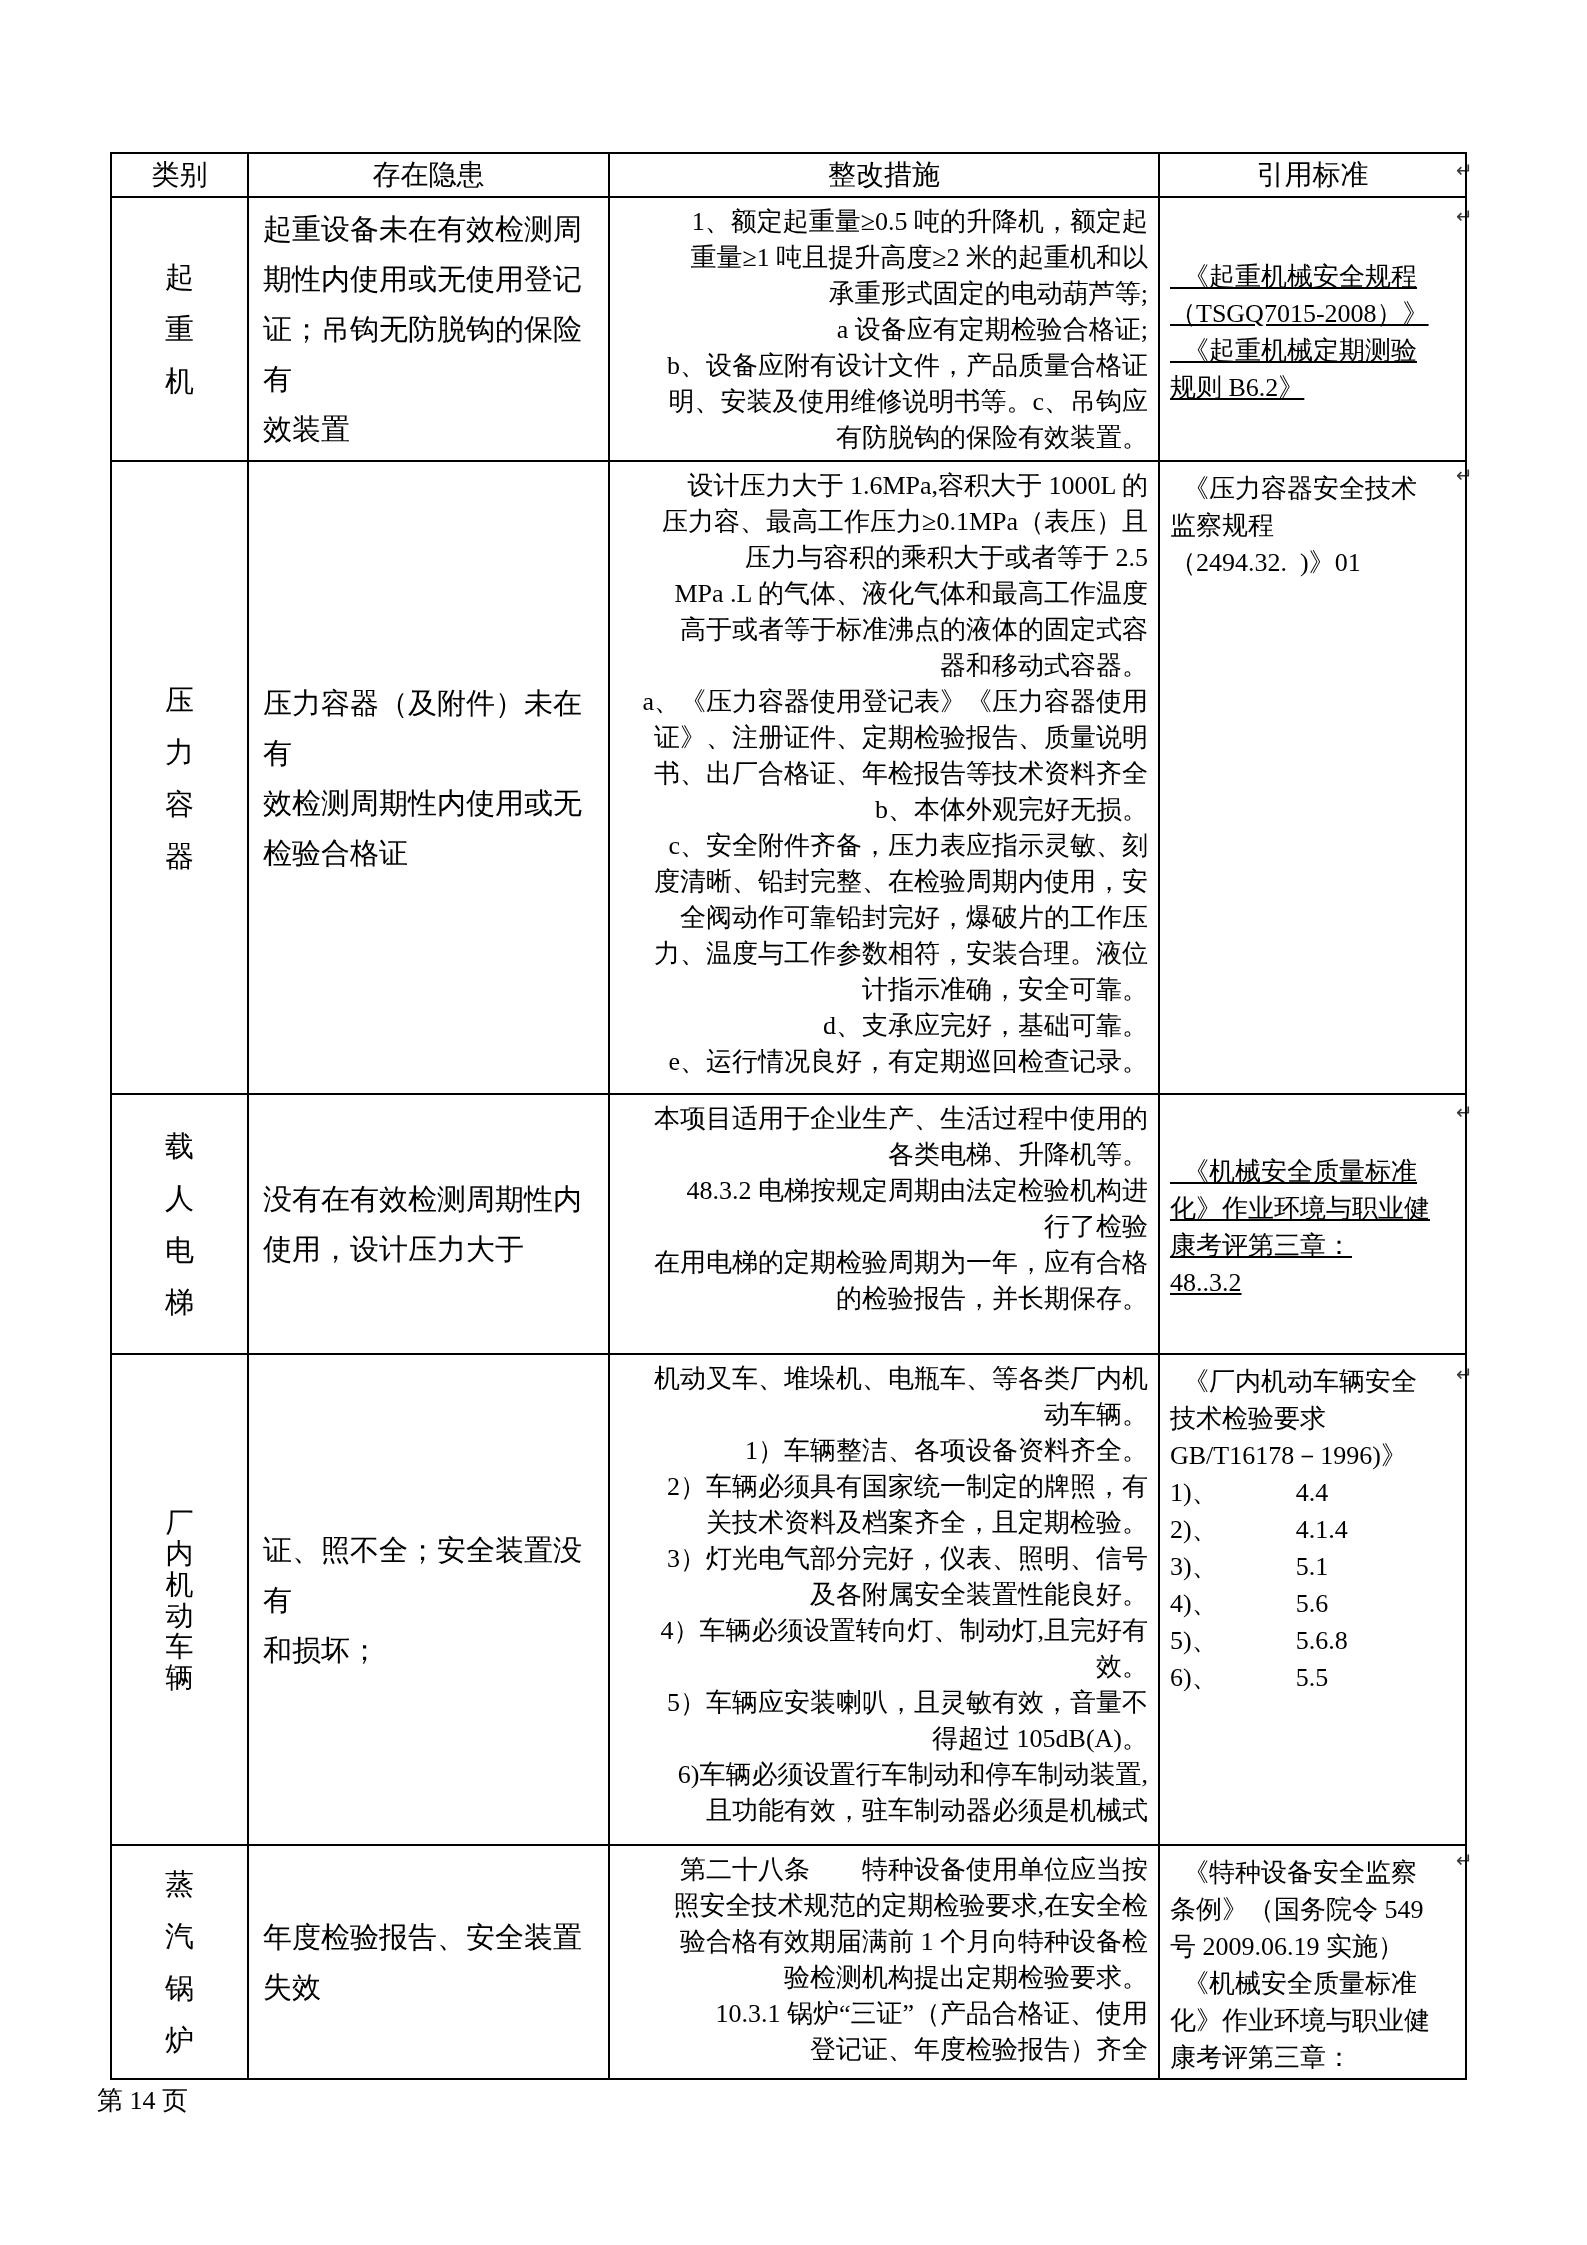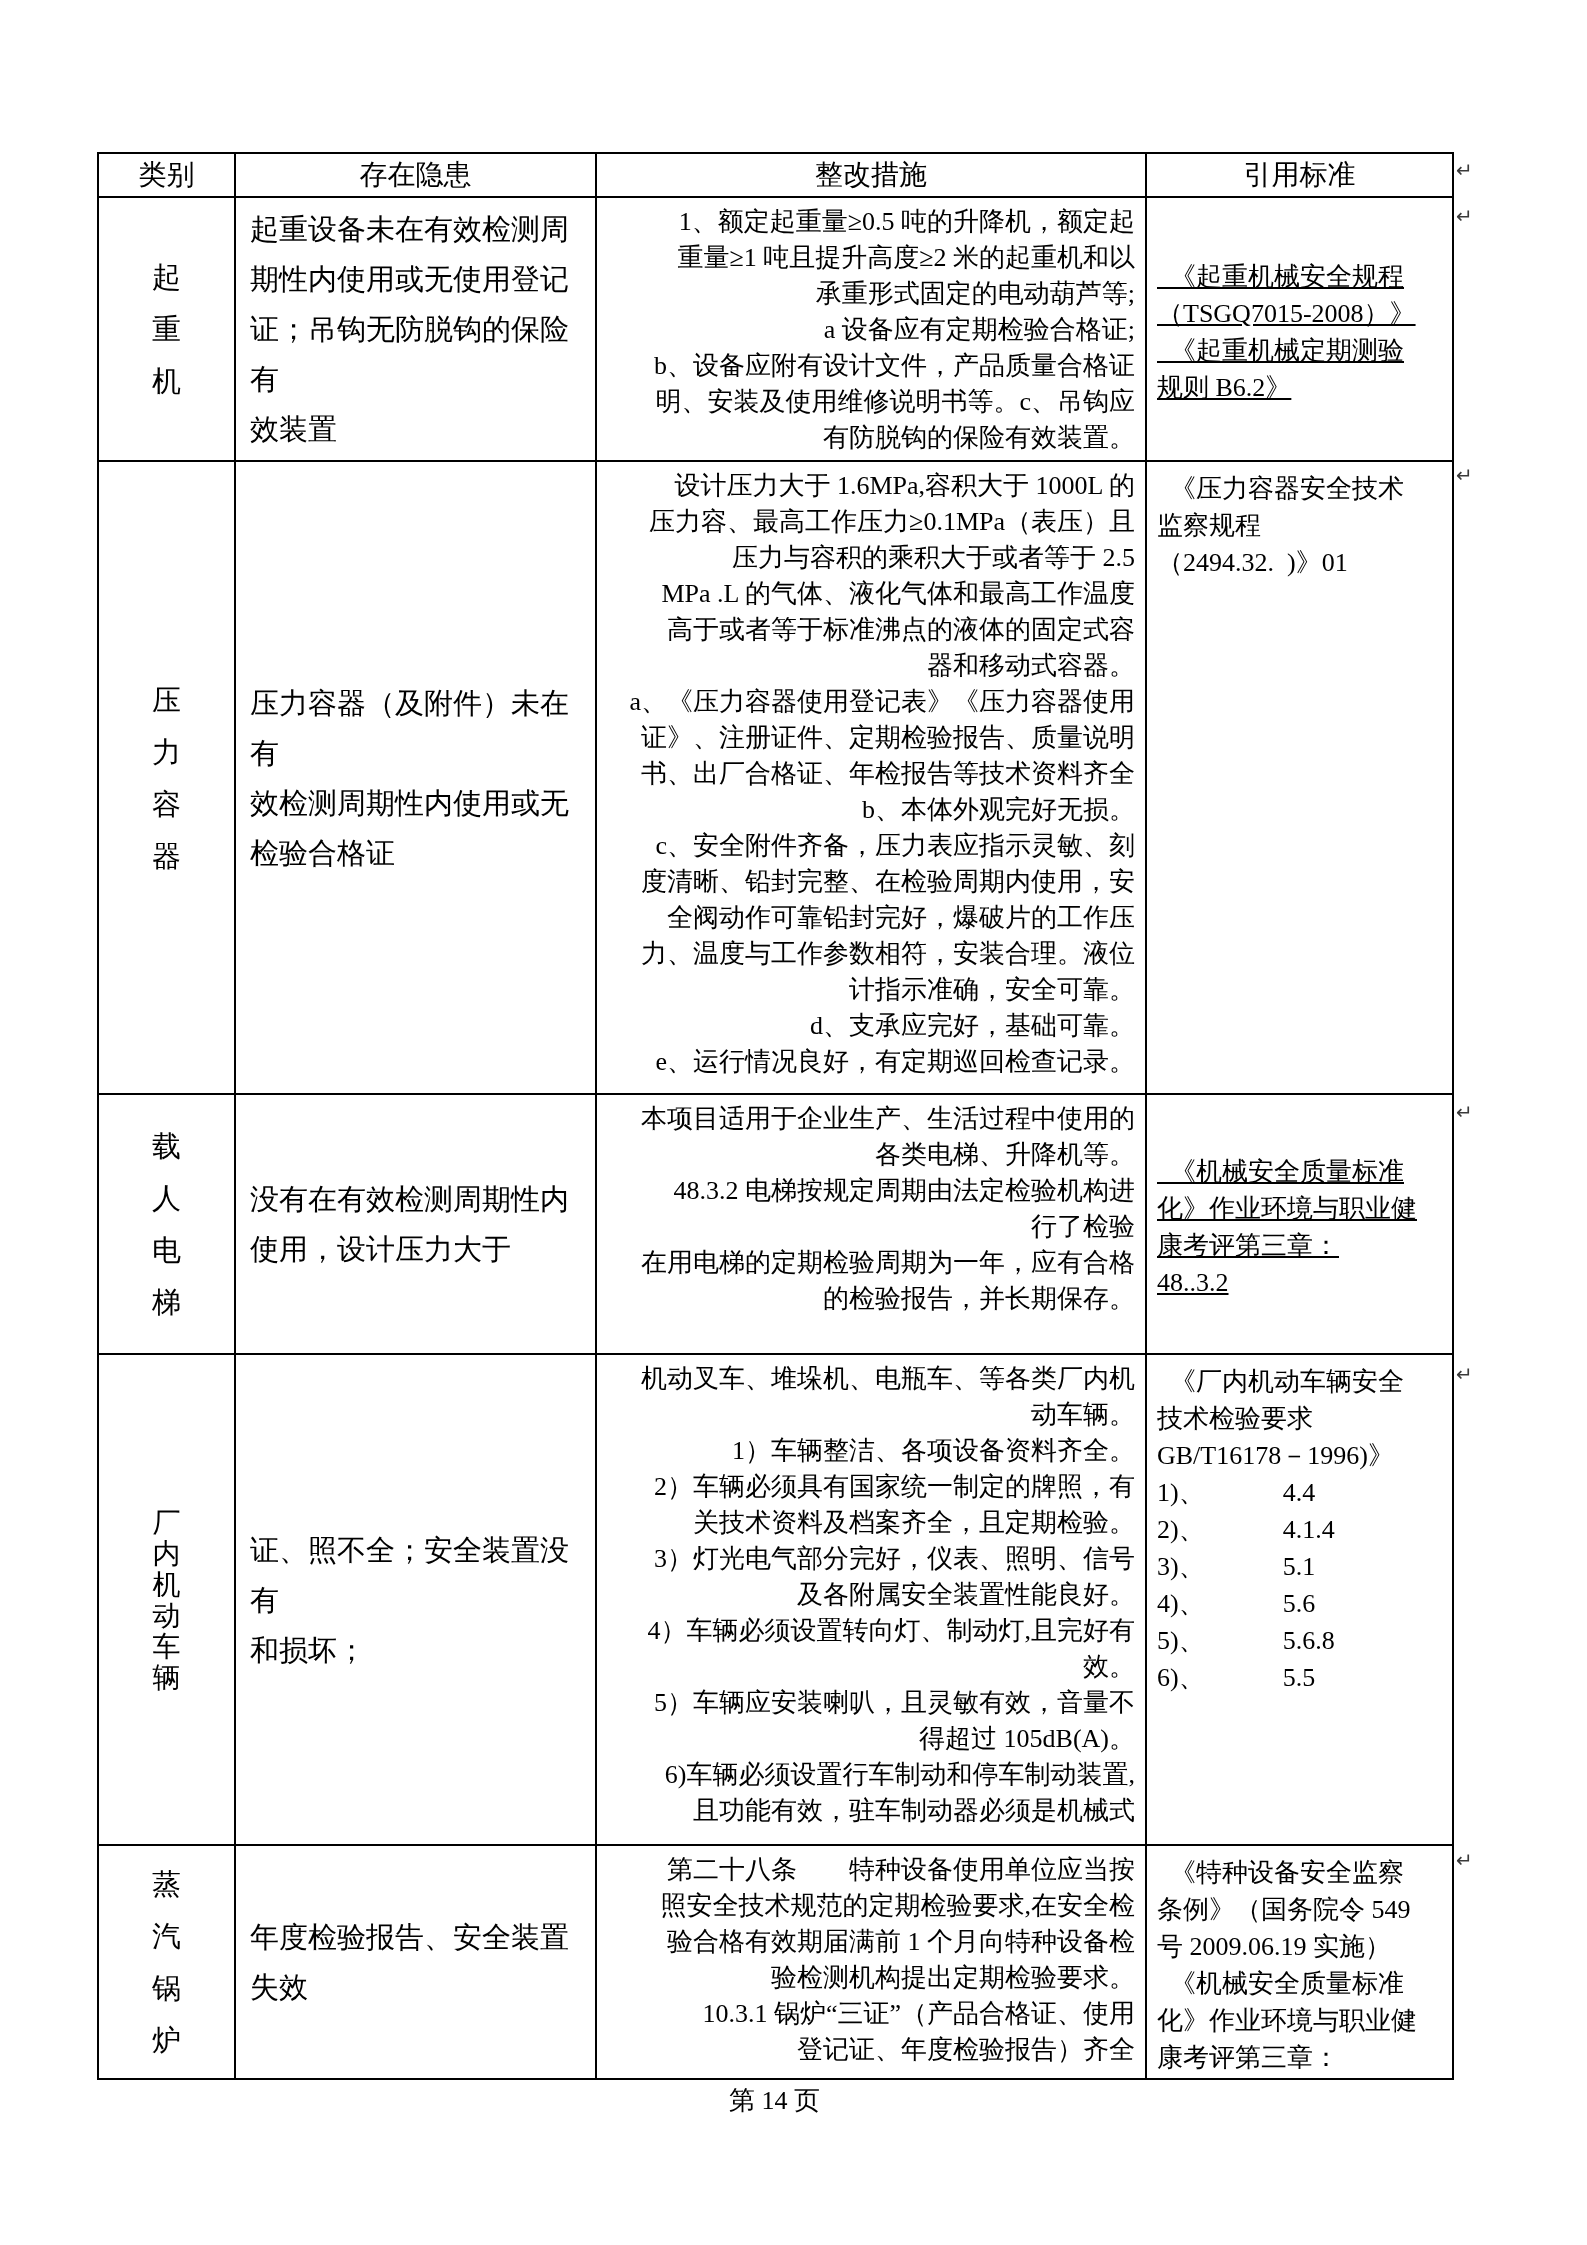--- a/index.html
+++ b/index.html
@@ -5,21 +5,21 @@
   html,body { margin:0; padding:0; background:#e8e8e8; }
   .page {
     position:relative;
     width:1587px; height:2245px;
     background:#ffffff;
     font-family:"Liberation Serif","DejaVu Serif",serif;
     color:#000;
     overflow:hidden;
   }
   table.doc {
-    position:absolute; left:97px; top:152px;
+    position:absolute; left:110px; top:152px;
     width:1355px;
     border-collapse:collapse;
     table-layout:fixed;
   }
   table.doc th, table.doc td {
     border:2px solid #000;
     overflow:hidden;
     box-sizing:border-box;
   }
   th.hdr {
@@ -48,21 +48,21 @@
   }
   td.std {
     vertical-align:top; text-align:left;
     font-size:26px; line-height:37px;
     padding:8px 6px 2px 10px;
     white-space:pre-wrap;
   }
   td.std.v-mid { vertical-align:middle;text-decoration:underline; }
   .footer {
     position:absolute; left:97px; top:2083px; width:1355px;
-    text-align:center; font-size:26px;
+    font-size:26px;
   }
   .pmark {
     position:absolute; left:1456px;
     font-size:20px; color:#3a3a3a;
     font-family:"DejaVu Sans",sans-serif;
   }
 </style>
 </head>
 <body>
 

